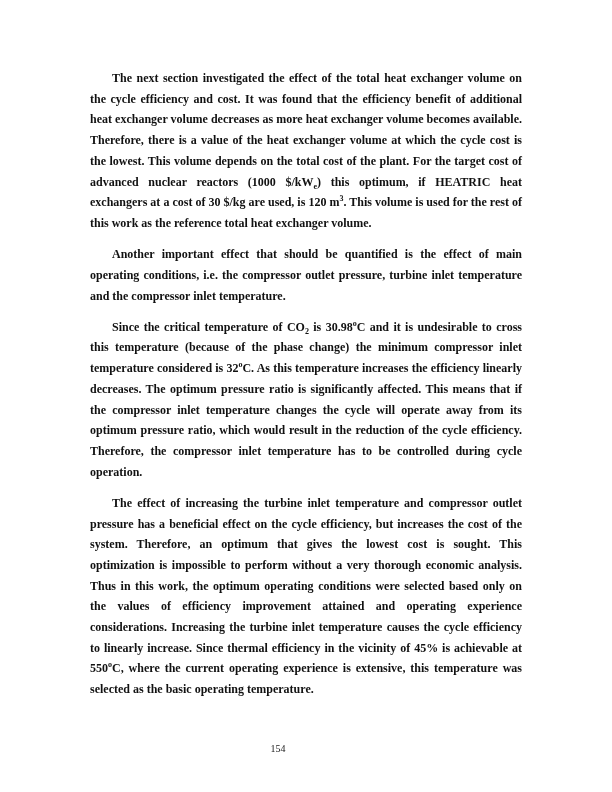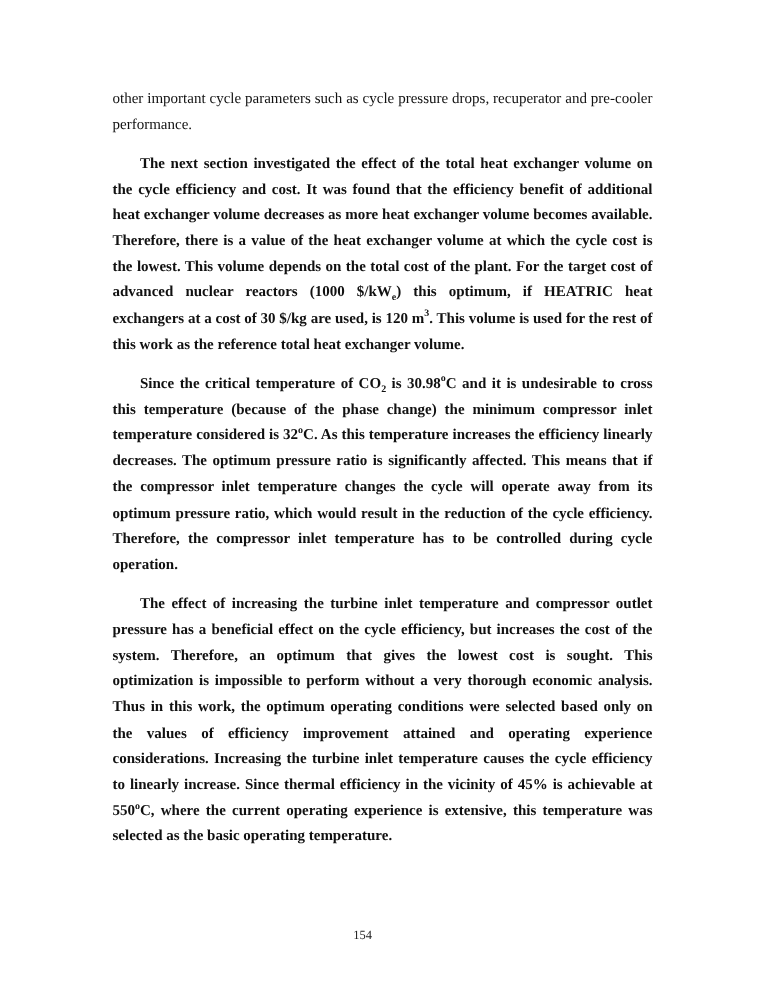--- a/index.html
+++ b/index.html
@@ -7,26 +7,26 @@
   .page {
     position: absolute; left: 90px; top: 68px; width: 432px;
     font-family: "Liberation Serif", serif; font-size: 12px; color: #111111;
     line-height: 20.7px; text-align: justify;
   }
   .para { margin: 0 0 10.5px 0; }
   .indent { text-indent: 22px; font-weight: bold; }
   sup, sub { font-size: 8px; line-height: 0; }
   .page-number {
     position: absolute; left: 0; width: 556px; top: 743px; text-align: center;
-    font-family: "Liberation Serif", serif; font-size: 10px; color: #222; margin-left: 12px;
+    font-family: "Liberation Serif", serif; font-size: 10px; color: #222;
   }
 </style>
 </head>
 <body>
 
 <div class="page">
-  <p class="para"><span>other important cycle parameters such as cycle pressure drops, recuperator and pre-cooler performance.</span></p>
   <p class="para indent"><span>The next section investigated the effect of the total heat exchanger volume on the cycle efficiency and cost.  It was found that the efficiency benefit of additional heat exchanger volume decreases as more heat exchanger volume becomes available. Therefore, there is a value of the heat exchanger volume at which the cycle cost is the lowest.  This volume depends on the total cost of the plant.  For the target cost of advanced nuclear reactors (1000 $/kW</span><sub>e</sub><span>) this optimum, if HEATRIC heat exchangers at a cost of 30 $/kg are used, is 120 m</span><sup>3</sup><span>.  This volume is used for the rest of this work as the reference total heat exchanger volume.</span></p>
+  <p class="para indent"><span>Another important effect that should be quantified is the effect of main operating conditions, i.e. the compressor outlet pressure, turbine inlet temperature and the compressor inlet temperature.</span></p>
   <p class="para indent"><span>Since the critical temperature of CO</span><sub>2</sub><span> is 30.98</span><sup>o</sup><span>C and it is undesirable to cross this temperature (because of the phase change) the minimum compressor inlet temperature considered is 32</span><sup>o</sup><span>C.  As this temperature increases the efficiency linearly decreases.  The optimum pressure ratio is significantly affected.  This means that if the compressor inlet temperature changes the cycle will operate away from its optimum pressure ratio, which would result in the reduction of the cycle efficiency.  Therefore, the compressor inlet temperature has to be controlled during cycle operation.</span></p>
   <p class="para indent"><span>The effect of increasing the turbine inlet temperature and compressor outlet pressure has a beneficial effect on the cycle efficiency, but increases the cost of the system. Therefore, an optimum that gives the lowest cost is sought.  This optimization is impossible to perform without a very thorough economic analysis.  Thus in this work, the optimum operating conditions were selected based only on the values of efficiency improvement attained and operating experience considerations.  Increasing the turbine inlet temperature causes the cycle efficiency to linearly increase.  Since thermal efficiency in the vicinity of 45% is achievable at 550</span><sup>o</sup><span>C, where the current operating experience is extensive, this temperature was selected as the basic operating temperature.</span></p>
 </div>
 
 <div class="page-number">154</div>
 
 </body></html>

